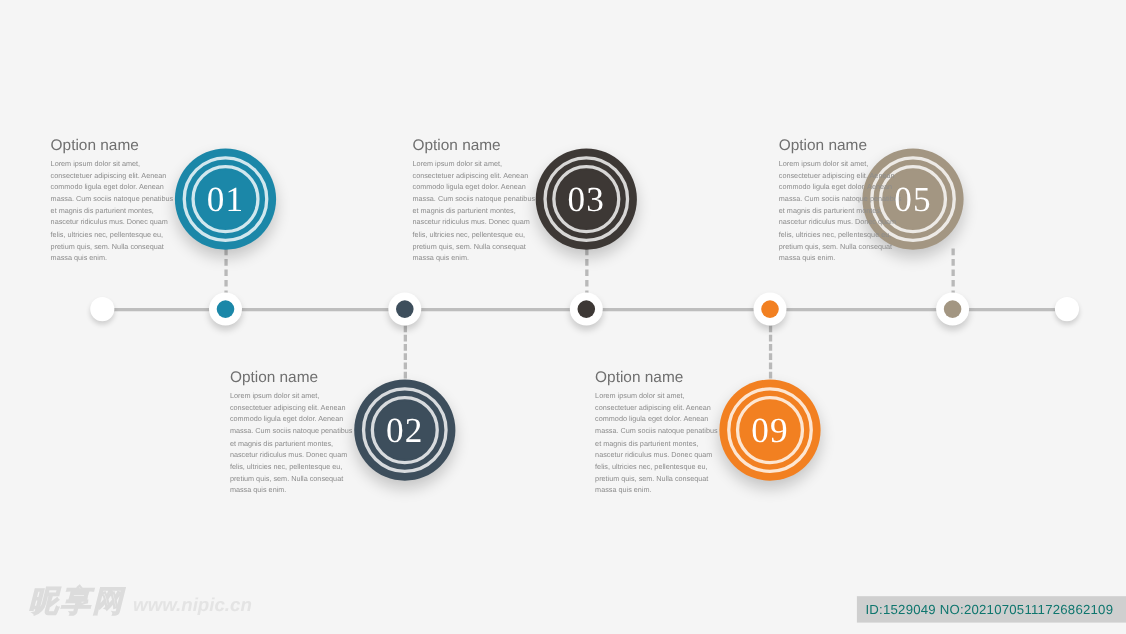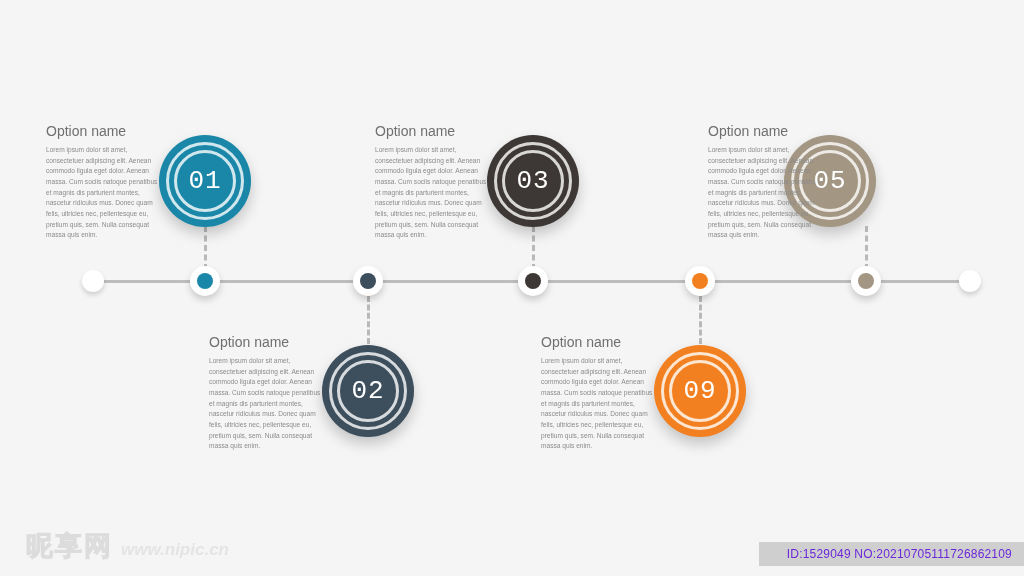--- a/index.html
+++ b/index.html
@@ -63,24 +63,24 @@
   }
   .badge .ring1, .badge .ring2, .badge .core {
     position:absolute; border-radius:50%;
   }
   .badge .ring1 { width:78px; height:78px; border:3px solid rgba(255,255,255,0.80); }
   .badge .ring2 { width:62px; height:62px; border:3px solid rgba(255,255,255,0.80); }
   .badge .core  { width:52px; height:52px; }
   .badge .num {
     position:relative;
     z-index:3;
-    font-size:26px;
+    font-size:32px;
     letter-spacing:1px;
     color:#ffffff;
-    font-family:Liberation Mono, monospace;
+    font-family:Liberation Serif, serif;
   }
 
   
   .block { position:absolute; width:112px; }
   .block .title {
     font-size:14px;
     color:#6f6f6f;
     margin-bottom:6px;
     white-space:nowrap;
   }
@@ -97,34 +97,35 @@
     left:26px; bottom:12px;
     display:flex; align-items:baseline; gap:8px;
     color:#e2e2e2;
   }
   .wm-left .cn {
     font-size:27px;
     font-weight:bold;
     letter-spacing:2px;
     -webkit-text-stroke:1px #dcdcdc;
     color:transparent;
+    font-style:italic;
   }
   .wm-left .url {
     font-size:17px;
     font-style:italic;
     font-weight:bold;
     color:#e4e4e4;
   }
   .wm-id {
     position:absolute;
     right:0; bottom:10px;
     background:#cfcfcf;
-    color:#6d28d9;
+    color:#0f766e;
     font-size:12px;
-    padding:5px 12px 5px 28px;
+    padding:5px 12px 5px 8px;
     letter-spacing:0.2px;
     white-space:nowrap;
   }
 </style>
 </head>
 <body>
 
 <div id="stage">
 
   <div class="axis-line"></div>

